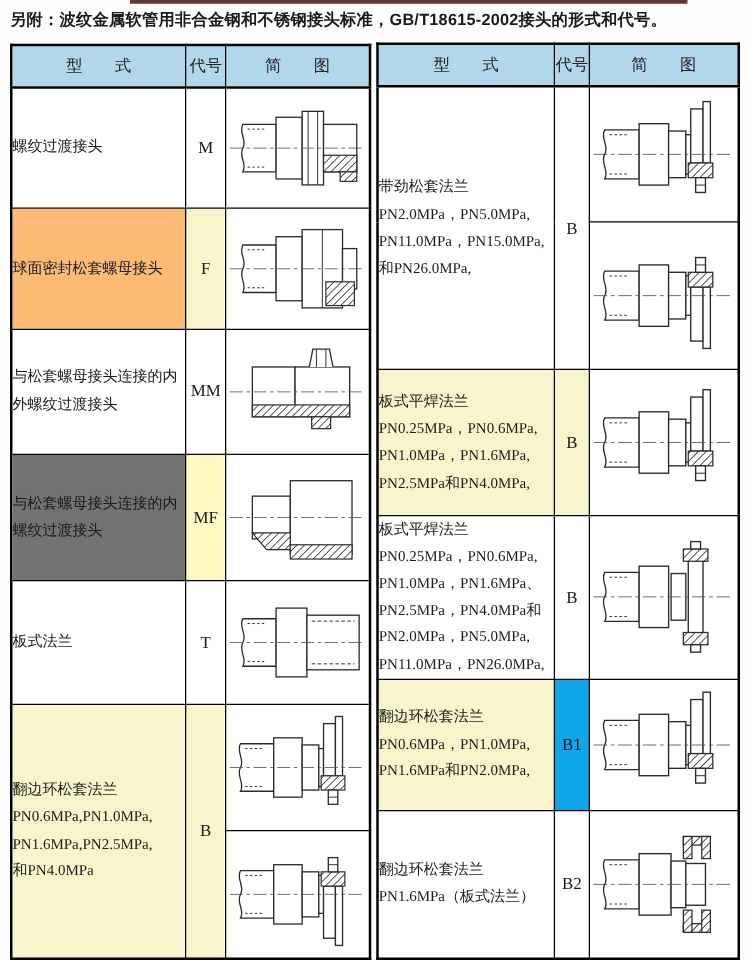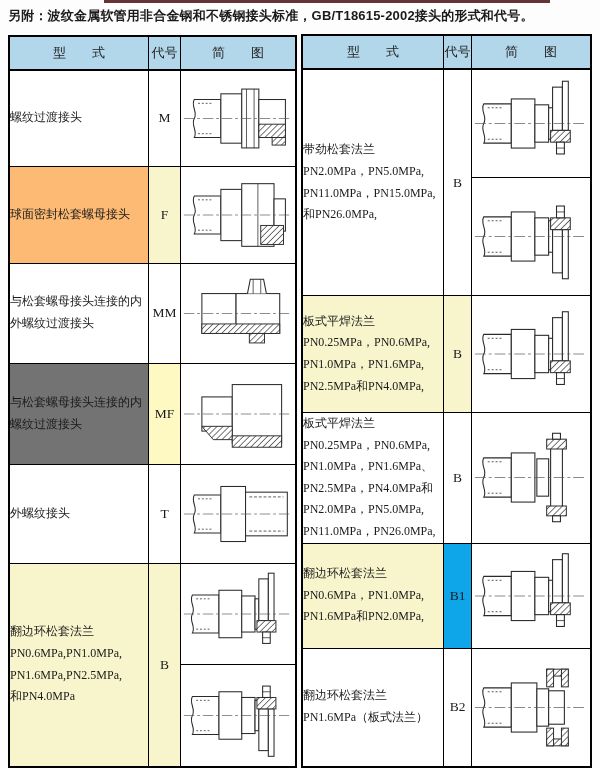--- a/index.html
+++ b/index.html
@@ -154,21 +154,21 @@
               </defs>
               <rect x="22" y="27" width="32" height="36" fill="#fff" stroke="#2a2a2a" stroke-width="1.1"></rect>
               <rect x="54" y="14" width="52" height="62" fill="#fff" stroke="#2a2a2a" stroke-width="1.1"></rect>
               <path d="M22 58 L54 58 L54 72 L34 72 Z" fill="url(#hp4)" stroke="#2a2a2a" stroke-width="1"></path>
               <rect x="54" y="68" width="52" height="12" fill="url(#hp4)" stroke="#2a2a2a" stroke-width="1"></rect>
               <line x1="3" y1="45" x2="117" y2="45" stroke="#555" stroke-width="0.7" stroke-dasharray="11 3 3 3"></line>
             </svg>
           </td>
         </tr>
         <tr>
-          <td class="cell-type">外螺纹接头</td>
+          <td class="cell-type">板式法兰</td>
           <td class="cell-code">T</td>
           <td class="cell-diag" style="height:98px">
             <svg class="fitting" viewBox="0 0 120 90" preserveAspectRatio="xMidYMid meet" xmlns="http://www.w3.org/2000/svg">
               <defs>
                 <pattern id="hp5" width="4.5" height="4.5" patternUnits="userSpaceOnUse" patternTransform="rotate(45)">
                   <rect width="4.5" height="4.5" fill="#fff"></rect>
                   <line x1="0" y1="0" x2="0" y2="4.5" stroke="#333" stroke-width="1.4"></line>
                 </pattern>
               </defs>
               <path d="M14 25 C 10 32 18 38 14 45 C 10 52 18 58 14 65 L 42 65 L 42 25 Z" fill="#fff" stroke="#2a2a2a" stroke-width="1.1"></path>

